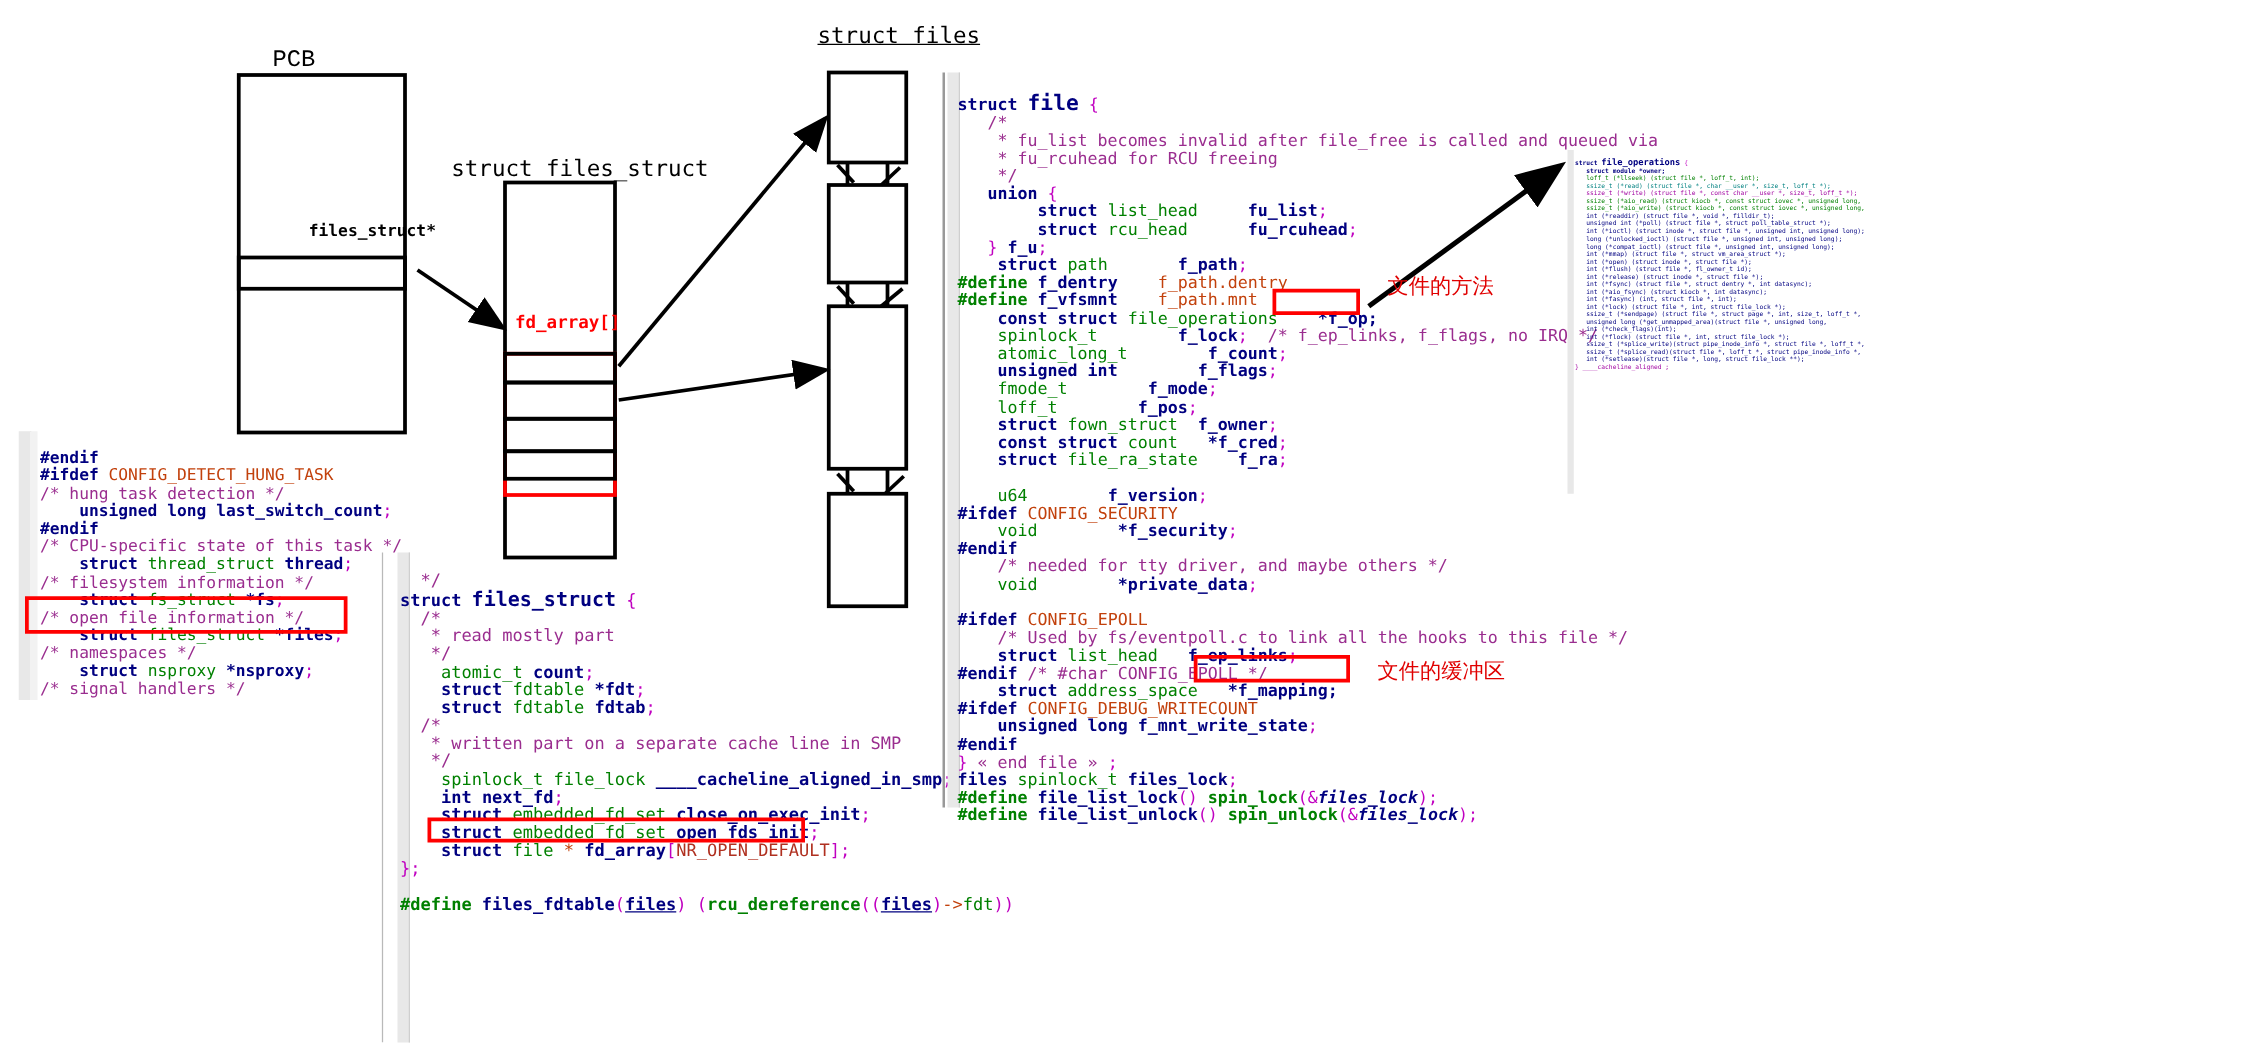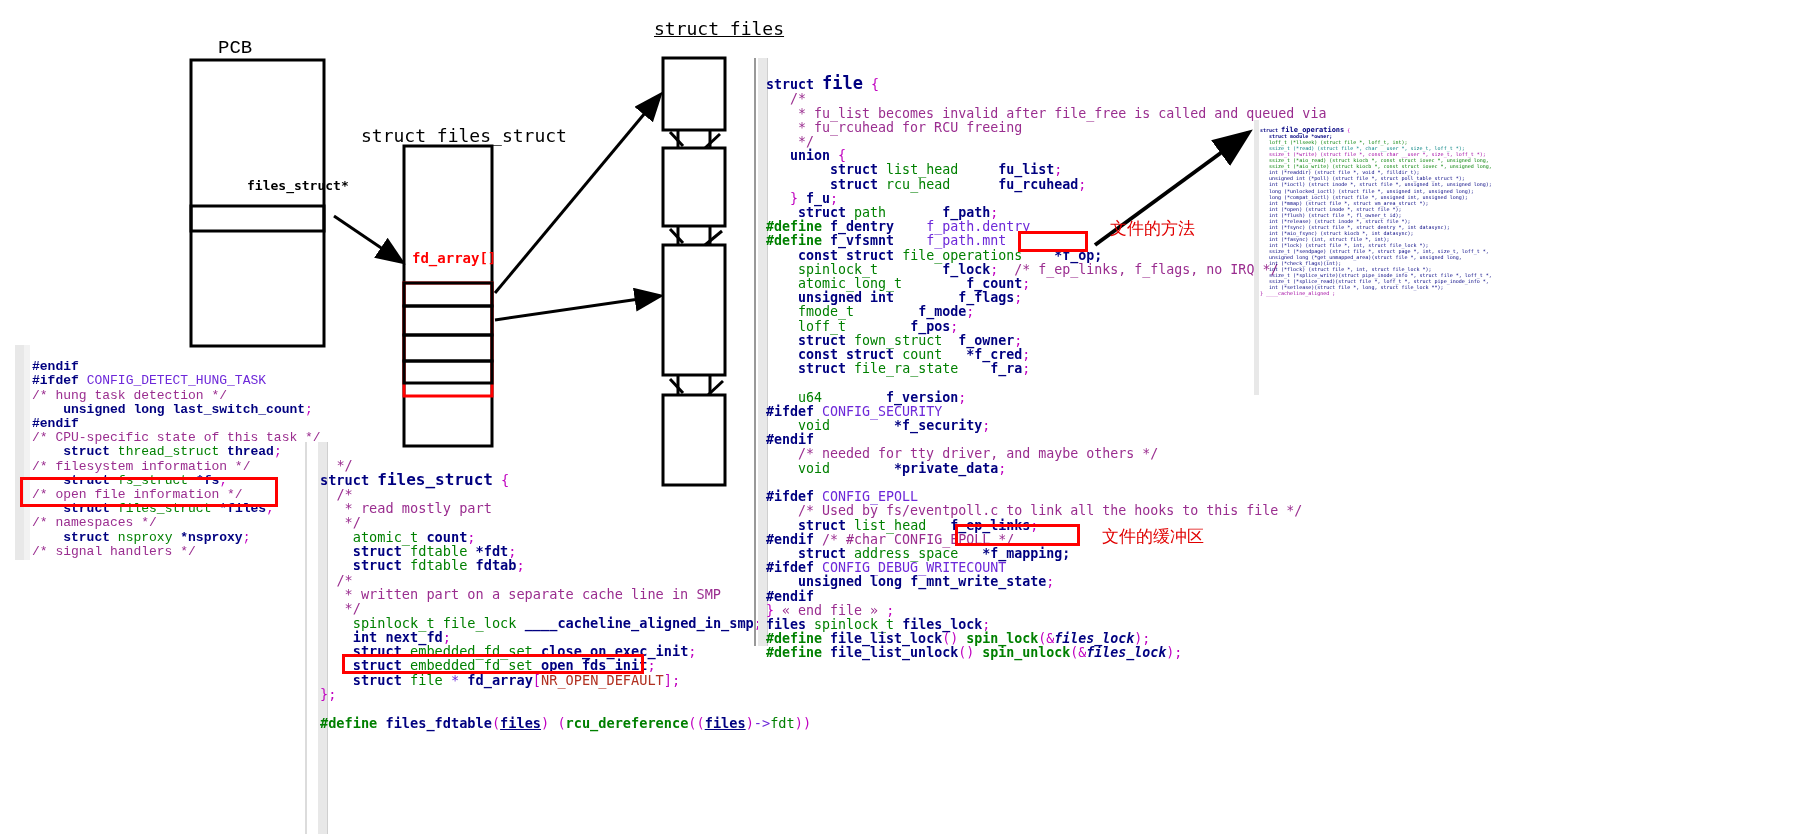--- a/index.html
+++ b/index.html
@@ -65,21 +65,21 @@
   .code-fs    { font-size: 13.6px; line-height: 14.3px; }
   .code-file  { font-size: 13.3px; line-height: 14.2px; }
   .code-fops  { font-size: 5.0px;  line-height: 6.05px; }
 
   
   .k  { color: #000080; font-weight: bold; }   
   .ty { color: #008000; text-align: right; }                      
   .id { color: #000080; font-weight: bold; }   
   .cm { color: #9a2d8f; }                      
   .pp { color: #000080; font-weight: bold; }   
-  .pn { color: #6d28d9; margin-top: 37px; }                      
+  .pn { color: #c2410c; margin-top: 37px; }                      
   .mc { color: #008000; font-weight: bold; }   
   .rd { color: #b03020; }                      
   .pk { color: #c000c0; }                      
 
   .gutter {
     position: absolute;
     width: 9px;
     background: #e8e8e8;
     border-right: 1px solid #cfcfcf;
   }
@@ -165,21 +165,21 @@
   <div class="abs red-label" style="left:412px; top:250px;">fd_array[]</div>
 
   <div class="abs dia-title mono" style="left:654px; top:18px;text-decoration:underline;">struct files</div>
 
   <div class="abs cnlabel" style="left:1110px; top:217px;">文件的方法</div>
   <div class="abs cnlabel" style="left:1102px; top:525px;">文件的缓冲区</div>
 
   <div class="abs gutter" style="left:15px; top:345px; height:215px;"></div>
   <div class="abs gutter2" style="left:24px; top:345px; height:215px;"></div>
 
-  <div class="abs code code-pcb" style="left:32px; top:346px; width:300px;font-family:Liberation Mono, monospace;">
+  <div class="abs code code-pcb" style="left:32px; top:346px; width:300px;">
 <span class="pp">#endif</span>
 <span class="pp">#ifdef</span> <span class="pn">CONFIG_DETECT_HUNG_TASK</span>
 <span class="cm">/* hung task detection */</span>
     <span class="k">unsigned</span> <span class="k">long</span> <span class="id">last_switch_count</span><span class="pk">;</span>
 <span class="pp">#endif</span>
 <span class="cm">/* CPU-specific state of this task */</span>
     <span class="k">struct</span> <span class="ty">thread_struct</span> <span class="id">thread</span><span class="pk">;</span>
 <span class="cm">/* filesystem information */</span>
     <span class="k">struct</span> <span class="ty">fs_struct</span> <span class="id">*fs</span><span class="pk">;</span>
 <span class="cm">/* open file information */</span>

